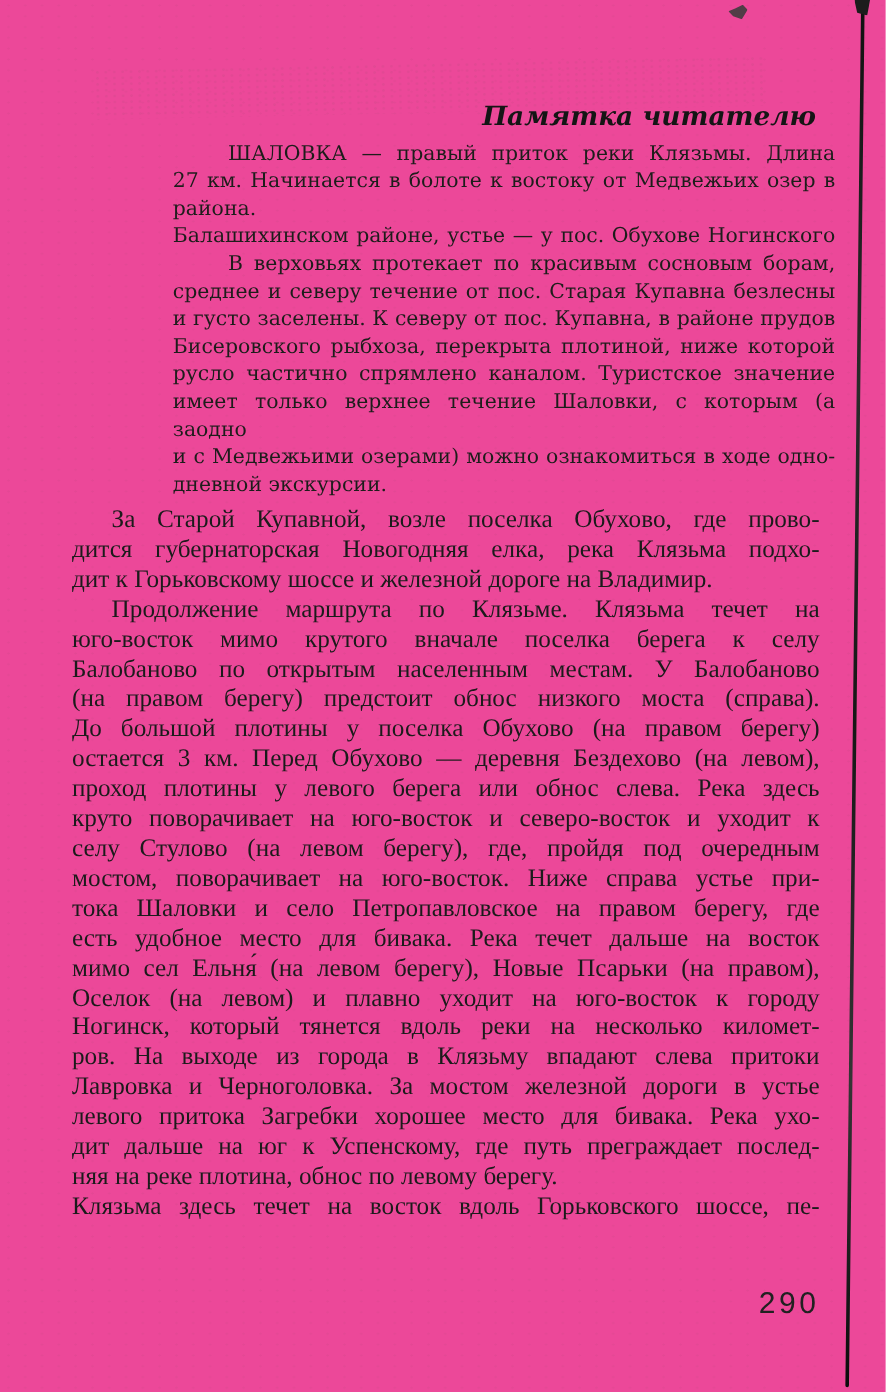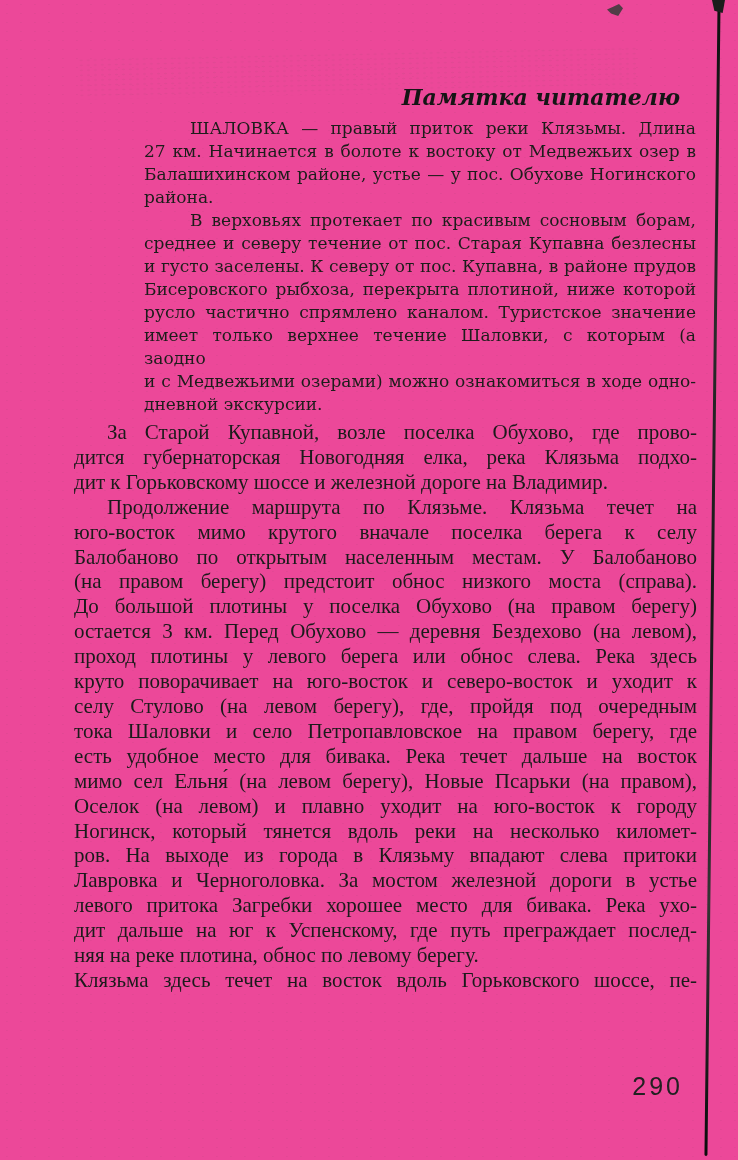--- a/index.html
+++ b/index.html
@@ -36,21 +36,21 @@
     color:#151515;
   }
   .intro{
     position:absolute;top:117px;left:144px;width:552px;
     font-family:"DejaVu Serif", serif;
     font-size:17px;line-height:23px;
     --indent:46px;
     color:#1d1d1b;
   }
   .body-text{
-    position:absolute;top:420px;left:74px;width:623px;
+    position:absolute;top:420px;left:60px;width:623px;
     font-size:21px;line-height:24.9px;
     --indent:33px;
   }
   .line{text-align:justify;text-align-last:justify;}
   .line.end{text-align-last:left;}
   .line.first{text-indent:var(--indent);}
   .pagenum{
     position:absolute;top:1072px;left:60px;width:623px;
     text-align:right;
     font-family:"Liberation Sans", sans-serif;
@@ -81,22 +81,22 @@
 <div class="page">
   <div class="noise"></div>
   <div class="noise-band"></div>
 
   <div class="header">Памятка читателю</div>
 
   <div class="intro">
       <div>
         <div class="line first">ШАЛОВКА — правый приток реки Клязьмы. Длина</div>
         <div class="line">27 км. Начинается в болоте к востоку от Медвежьих озер в</div>
+        <div class="line end">района.</div>
         <div class="line">Балашихинском районе, устье — у пос. Обухове Ногинского</div>
-        <div class="line end">района.</div>
       </div>
       <div>
         <div class="line first">В верховьях протекает по красивым сосновым борам,</div>
         <div class="line">среднее и северу течение от пос. Старая Купавна безлесны</div>
         <div class="line">и густо заселены. К северу от пос. Купавна, в районе прудов</div>
         <div class="line">Бисеровского рыбхоза, перекрыта плотиной, ниже которой</div>
         <div class="line">русло частично спрямлено каналом. Туристское значение</div>
         <div class="line">имеет только верхнее течение Шаловки, с которым (а заодно</div>
         <div class="line">и с Медвежьими озерами) можно ознакомиться в ходе одно-</div>
         <div class="line end">дневной экскурсии.</div>
@@ -112,20 +112,21 @@
       <div>
         <div class="line first">Продолжение маршрута по Клязьме. Клязьма течет на</div>
         <div class="line">юго-восток мимо крутого вначале поселка берега к селу</div>
         <div class="line">Балобаново по открытым населенным местам. У Балобаново</div>
         <div class="line">(на правом берегу) предстоит обнос низкого моста (справа).</div>
         <div class="line">До большой плотины у поселка Обухово (на правом берегу)</div>
         <div class="line">остается 3 км. Перед Обухово — деревня Бездехово (на левом),</div>
         <div class="line">проход плотины у левого берега или обнос слева. Река здесь</div>
         <div class="line">круто поворачивает на юго-восток и северо-восток и уходит к</div>
         <div class="line">селу Стулово (на левом берегу), где, пройдя под очередным</div>
+        <div class="line">мостом, поворачивает на юго-восток. Ниже справа устье при-</div>
         <div class="line">тока Шаловки и село Петропавловское на правом берегу, где</div>
         <div class="line">есть удобное место для бивака. Река течет дальше на восток</div>
         <div class="line">мимо сел Ельня́ (на левом берегу), Новые Псарьки (на правом),</div>
         <div class="line">Оселок (на левом) и плавно уходит на юго-восток к городу</div>
         <div class="line">Ногинск, который тянется вдоль реки на несколько километ-</div>
         <div class="line">ров. На выходе из города в Клязьму впадают слева притоки</div>
         <div class="line">Лавровка и Черноголовка. За мостом железной дороги в устье</div>
         <div class="line">левого притока Загребки хорошее место для бивака. Река ухо-</div>
         <div class="line">дит дальше на юг к Успенскому, где путь преграждает послед-</div>
         <div class="line end">няя на реке плотина, обнос по левому берегу.</div>

